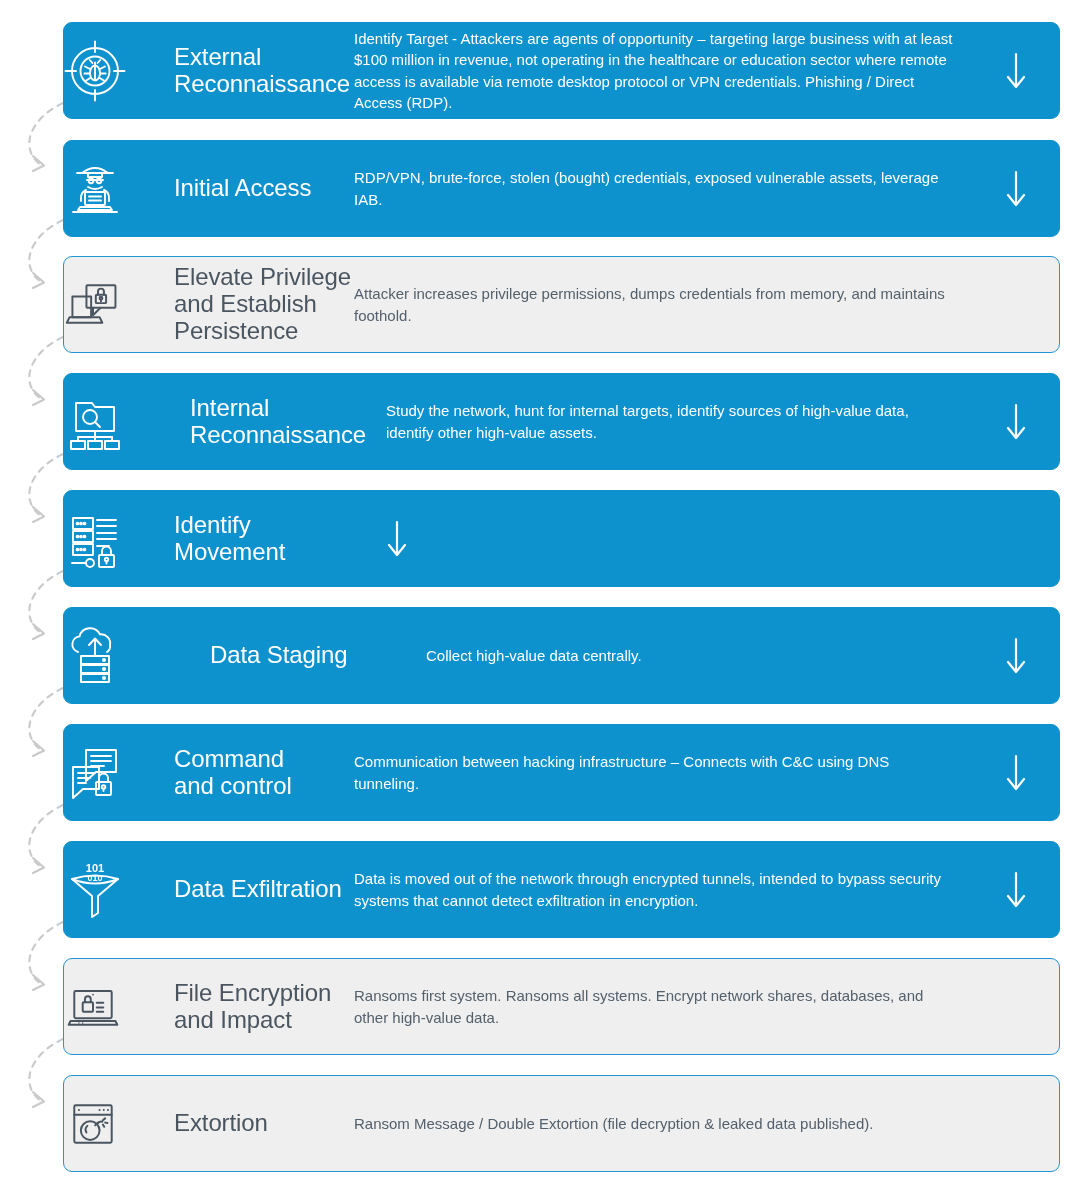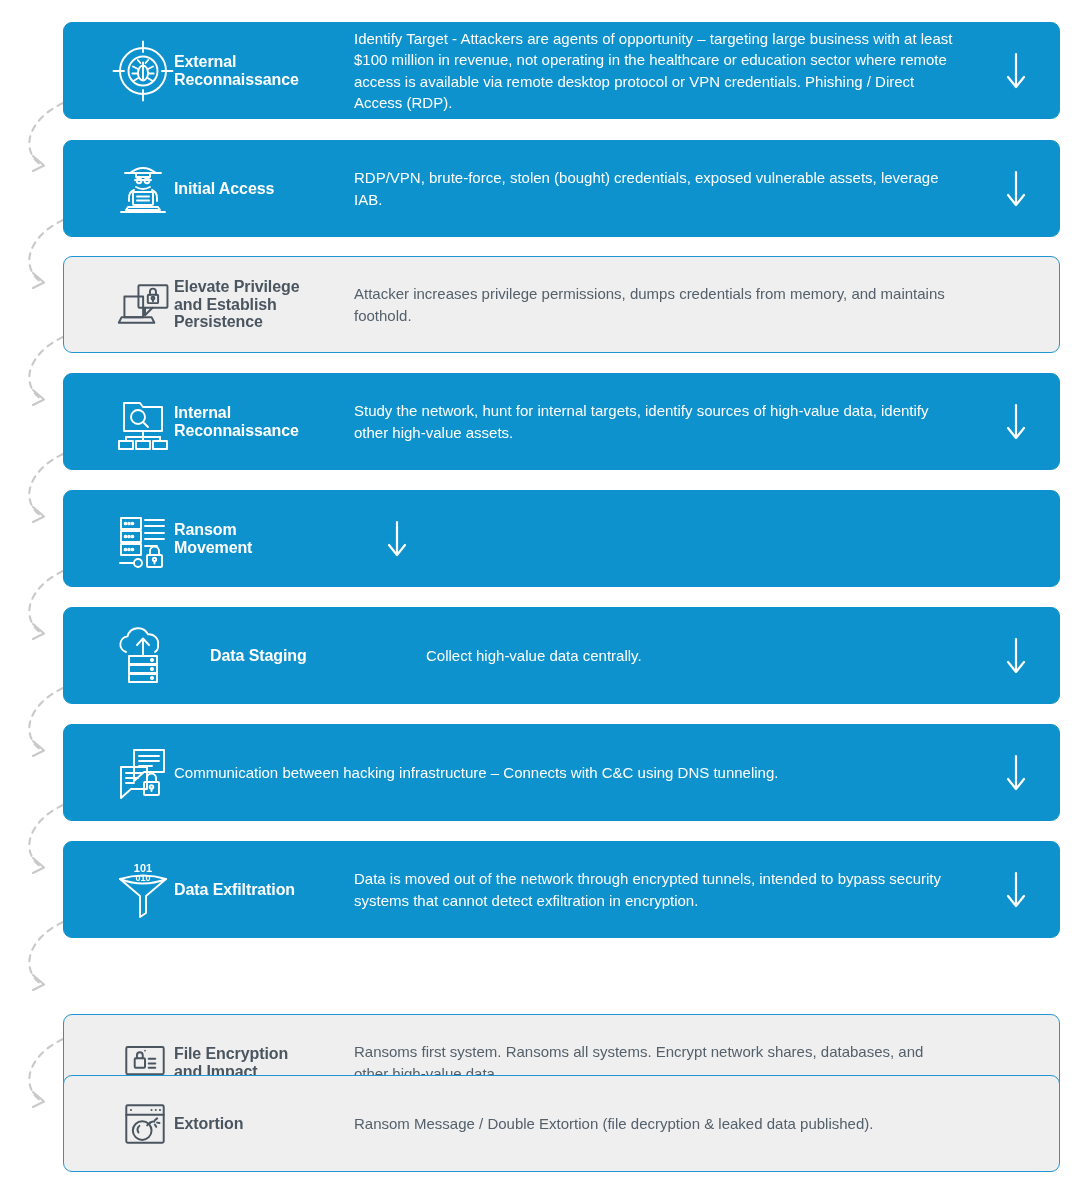--- a/index.html
+++ b/index.html
@@ -48,31 +48,31 @@
   .card.gray {
     background: #efefef;
     border: 1.5px solid #2196d4;
   }
 
   .icon-cell {
     width: 110px;
     min-width: 110px;
     display: flex;
     align-items: center;
-    justify-content: flex-end;
+    justify-content: flex-start;
   }
   .icon-cell svg {
     display: block;
   }
 
   .title-cell {
     width: 180px;
     min-width: 180px;
-    font-size: 16px;
-    font-weight: bold;
+    font-size: 24px;
+    font-weight: normal;
     line-height: 1.12;
     letter-spacing: -0.1px;
   }
   .card.blue .title-cell { color: #ffffff; }
   .card.gray  .title-cell { color: #4a5560; }
 
   .desc-cell {
     flex: 1 1 auto;
     font-size: 15px;
     line-height: 1.42;
@@ -194,21 +194,21 @@
     </div>
     <div class="desc-cell">RDP/VPN, brute-force, stolen (bought) credentials, exposed vulnerable assets, leverage IAB.</div>
     <div class="arrow-cell">
       <svg width="22" height="38" viewBox="0 0 22 38" fill="none" stroke="#ffffff" stroke-width="2.2" stroke-linecap="round" stroke-linejoin="round">
         <line x1="11" y1="2" x2="11" y2="33"></line>
         <polyline points="3,25 11,35 19,25"></polyline>
       </svg>
     </div>
   </div>
 
-  <div class="card blue" style="top:373px;height:97px;">
+  <div class="card blue" style="top:373px;height:97px;gap:16px;">
     <div class="icon-cell">
       <svg width="62" height="62" viewBox="0 0 62 62" fill="none" stroke="#ffffff" stroke-width="1.9" stroke-linecap="round" stroke-linejoin="round">
         <path d="M12 12 h16 l3 4 h19 v24 h-38 z"></path>
         <circle cx="26" cy="26" r="7"></circle>
         <line x1="31" y1="31" x2="36" y2="36"></line>
         <line x1="31" y1="40" x2="31" y2="46"></line>
         <line x1="14" y1="46" x2="48" y2="46"></line>
         <line x1="14" y1="46" x2="14" y2="50"></line>
         <line x1="31" y1="46" x2="31" y2="50"></line>
         <line x1="48" y1="46" x2="48" y2="50"></line>
@@ -252,21 +252,21 @@
         <line x1="33" y1="38" x2="45" y2="38"></line>
         <line x1="8" y1="55" x2="22" y2="55"></line>
         <circle cx="26" cy="55" r="4"></circle>
         <rect x="35" y="47" width="15" height="12" rx="1"></rect>
         <path d="M38 47 v-4 a4.5 4.5 0 0 1 9 0 v4"></path>
         <circle cx="42.5" cy="51.5" r="1.7"></circle>
         <line x1="42.5" y1="53" x2="42.5" y2="55.5"></line>
       </svg>
     </div>
     <div class="title-cell">
-      <div>Ransom</div>
+      <div>Identify</div>
       <div>Movement</div>
     </div>
     <div class="arrow-cell">
       <svg width="22" height="38" viewBox="0 0 22 38" fill="none" stroke="#ffffff" stroke-width="2.2" stroke-linecap="round" stroke-linejoin="round">
         <line x1="11" y1="2" x2="11" y2="33"></line>
         <polyline points="3,25 11,35 19,25"></polyline>
       </svg>
     </div>
   </div>
 
@@ -306,20 +306,24 @@
         <path d="M9 25 h26 v22 h-16 l-10 9 v-9 h0 z"></path>
         <line x1="14" y1="31" x2="30" y2="31"></line>
         <line x1="14" y1="36" x2="26" y2="36"></line>
         <line x1="14" y1="41" x2="22" y2="41"></line>
         <rect x="32" y="40" width="15" height="13" rx="1"></rect>
         <path d="M35 40 v-4 a4.5 4.5 0 0 1 9 0 v4"></path>
         <circle cx="39.5" cy="45" r="1.8"></circle>
         <line x1="39.5" y1="46.5" x2="39.5" y2="49"></line>
       </svg>
     </div>
+    <div class="title-cell">
+      <div>Command</div>
+      <div>and control</div>
+    </div>
     <div class="desc-cell">Communication between hacking infrastructure – Connects with C&amp;C using DNS tunneling.</div>
     <div class="arrow-cell">
       <svg width="22" height="38" viewBox="0 0 22 38" fill="none" stroke="#ffffff" stroke-width="2.2" stroke-linecap="round" stroke-linejoin="round">
         <line x1="11" y1="2" x2="11" y2="33"></line>
         <polyline points="3,25 11,35 19,25"></polyline>
       </svg>
     </div>
   </div>
 
   <div class="card blue" style="top:841px;height:97px;">
@@ -336,21 +340,21 @@
     </div>
     <div class="desc-cell">Data is moved out of the network through encrypted tunnels, intended to bypass security systems that cannot detect exfiltration in encryption.</div>
     <div class="arrow-cell">
       <svg width="22" height="38" viewBox="0 0 22 38" fill="none" stroke="#ffffff" stroke-width="2.2" stroke-linecap="round" stroke-linejoin="round">
         <line x1="11" y1="2" x2="11" y2="33"></line>
         <polyline points="3,25 11,35 19,25"></polyline>
       </svg>
     </div>
   </div>
 
-  <div class="card gray" style="top:1014px;height:97px;">
+  <div class="card gray" style="top:958px;height:97px;">
     <div class="icon-cell">
       <svg width="58" height="58" viewBox="0 0 62 62" fill="none" stroke="#4a5560" stroke-width="2.1" stroke-linecap="round" stroke-linejoin="round">
         <rect x="11" y="14" width="40" height="29" rx="1.5"></rect>
         <circle cx="31" cy="17.8" r="0.9" fill="#4a5560" stroke="none"></circle>
         <rect x="20" y="26" width="11" height="10" rx="1"></rect>
         <path d="M22.4 26 v-3.4 a3.1 3.1 0 0 1 6.2 0 v3.4"></path>
         <line x1="35" y1="26.5" x2="42" y2="26.5"></line>
         <line x1="35" y1="31.5" x2="42" y2="31.5"></line>
         <line x1="35" y1="36" x2="42" y2="36"></line>
         <path d="M7 46 h48 l2 4 h-52 z"></path>

